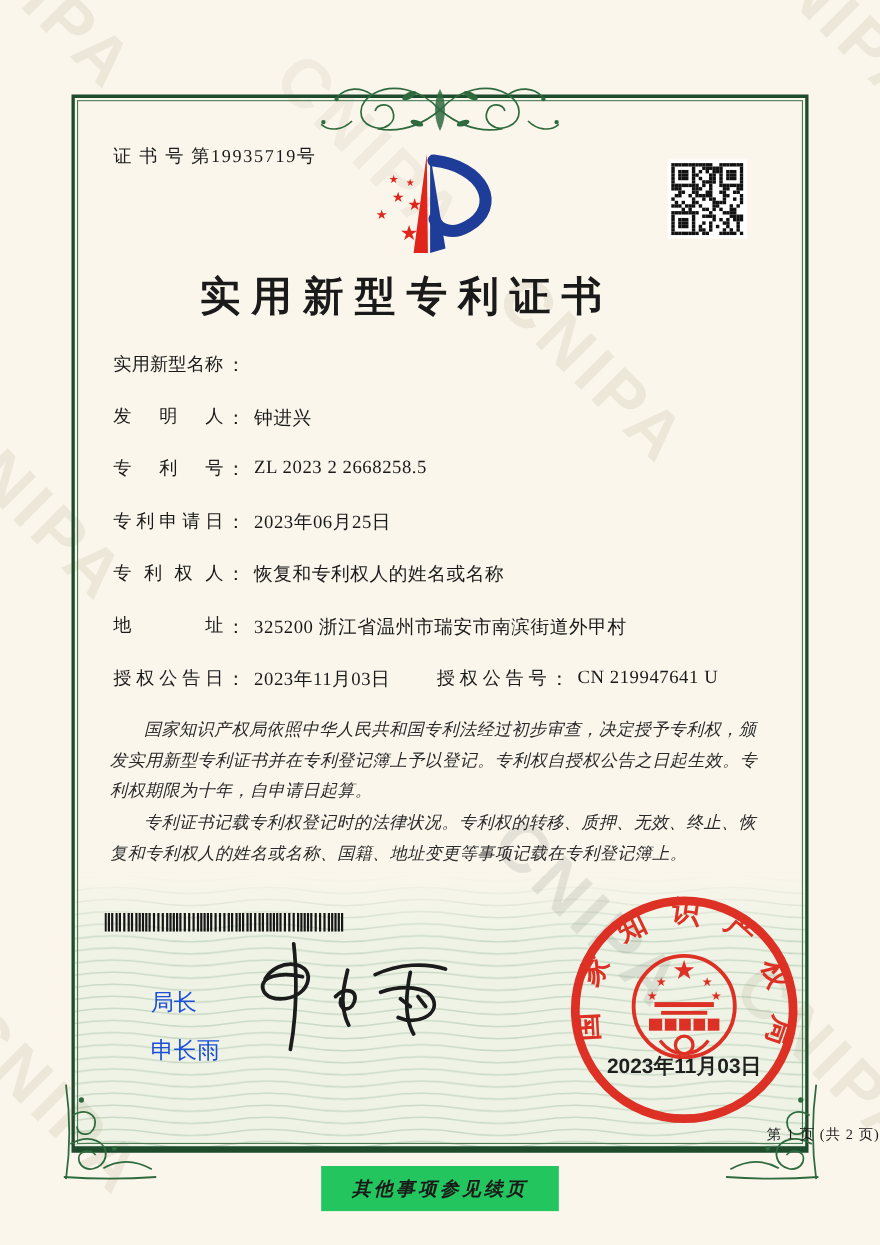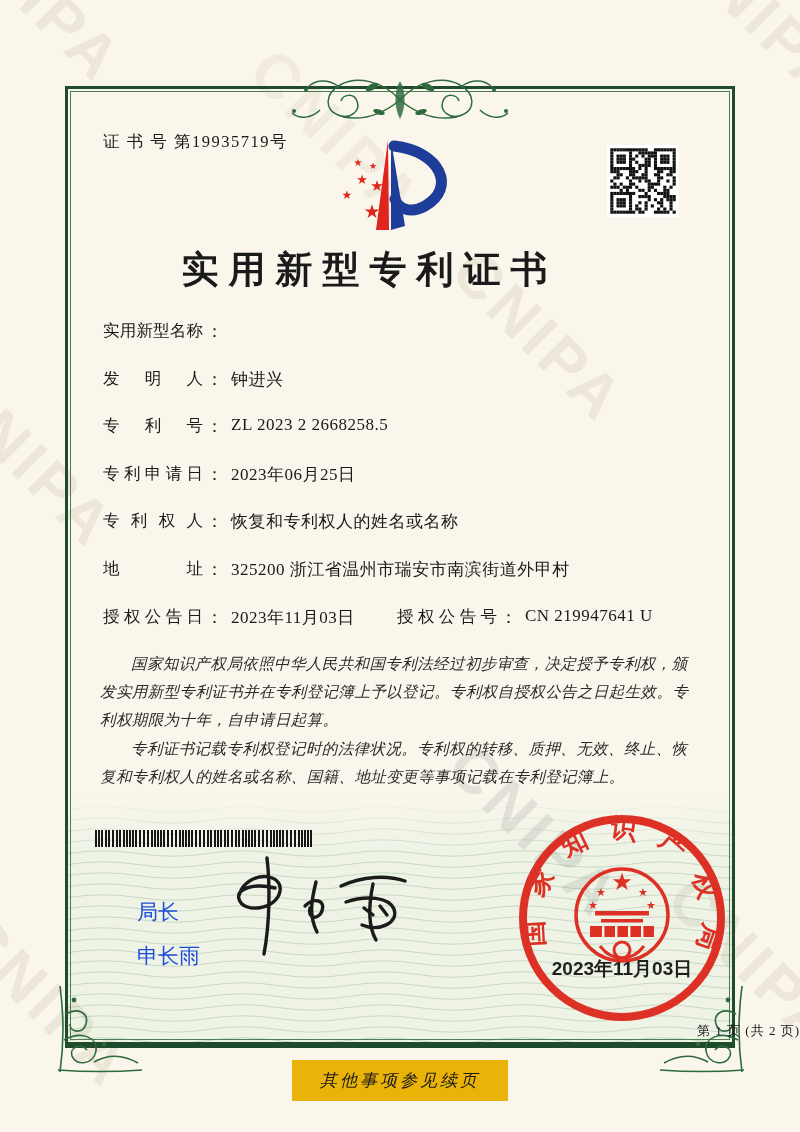--- a/index.html
+++ b/index.html
@@ -62,21 +62,21 @@
   .barcode { position:absolute; left:95px; top:830px; z-index:5; }
   .officer { position:absolute; left:112px; top:890px; z-index:5;
     font-family:"Liberation Sans", sans-serif; font-size:21px; line-height:2.1; color:#1d4ed8;margin-left:25px; }
   .signature { position:absolute; left:215px; top:850px; z-index:5; }
   .seal { position:absolute; left:516px; top:812px; width:212px; height:212px; z-index:6; opacity:.93; }
   .seal-date { position:absolute; left:6px; top:144px; width:200px; text-align:center;
     font-family:"Liberation Sans", sans-serif; font-weight:bold; font-size:19px; color:#111; }
   .page-info { position:absolute; left:0; top:1022px; width:800px; text-align:right;
     z-index:5; font-size:13px; letter-spacing:1px; }
   .note-box { position:absolute; left:50%; transform:translateX(-50%); top:1060px; z-index:5;
-    background:#eab308; padding:9px 28px; }
+    background:#22c55e; padding:9px 28px;font-weight:bold; }
   .note-text { font-size:17px; font-style:italic; letter-spacing:3px;
     font-family:"DejaVu Serif", serif; }
 </style>
 </head>
 <body>
 
 <div class="page">
 
   <svg class="waves" width="664" height="250">
     <defs>

